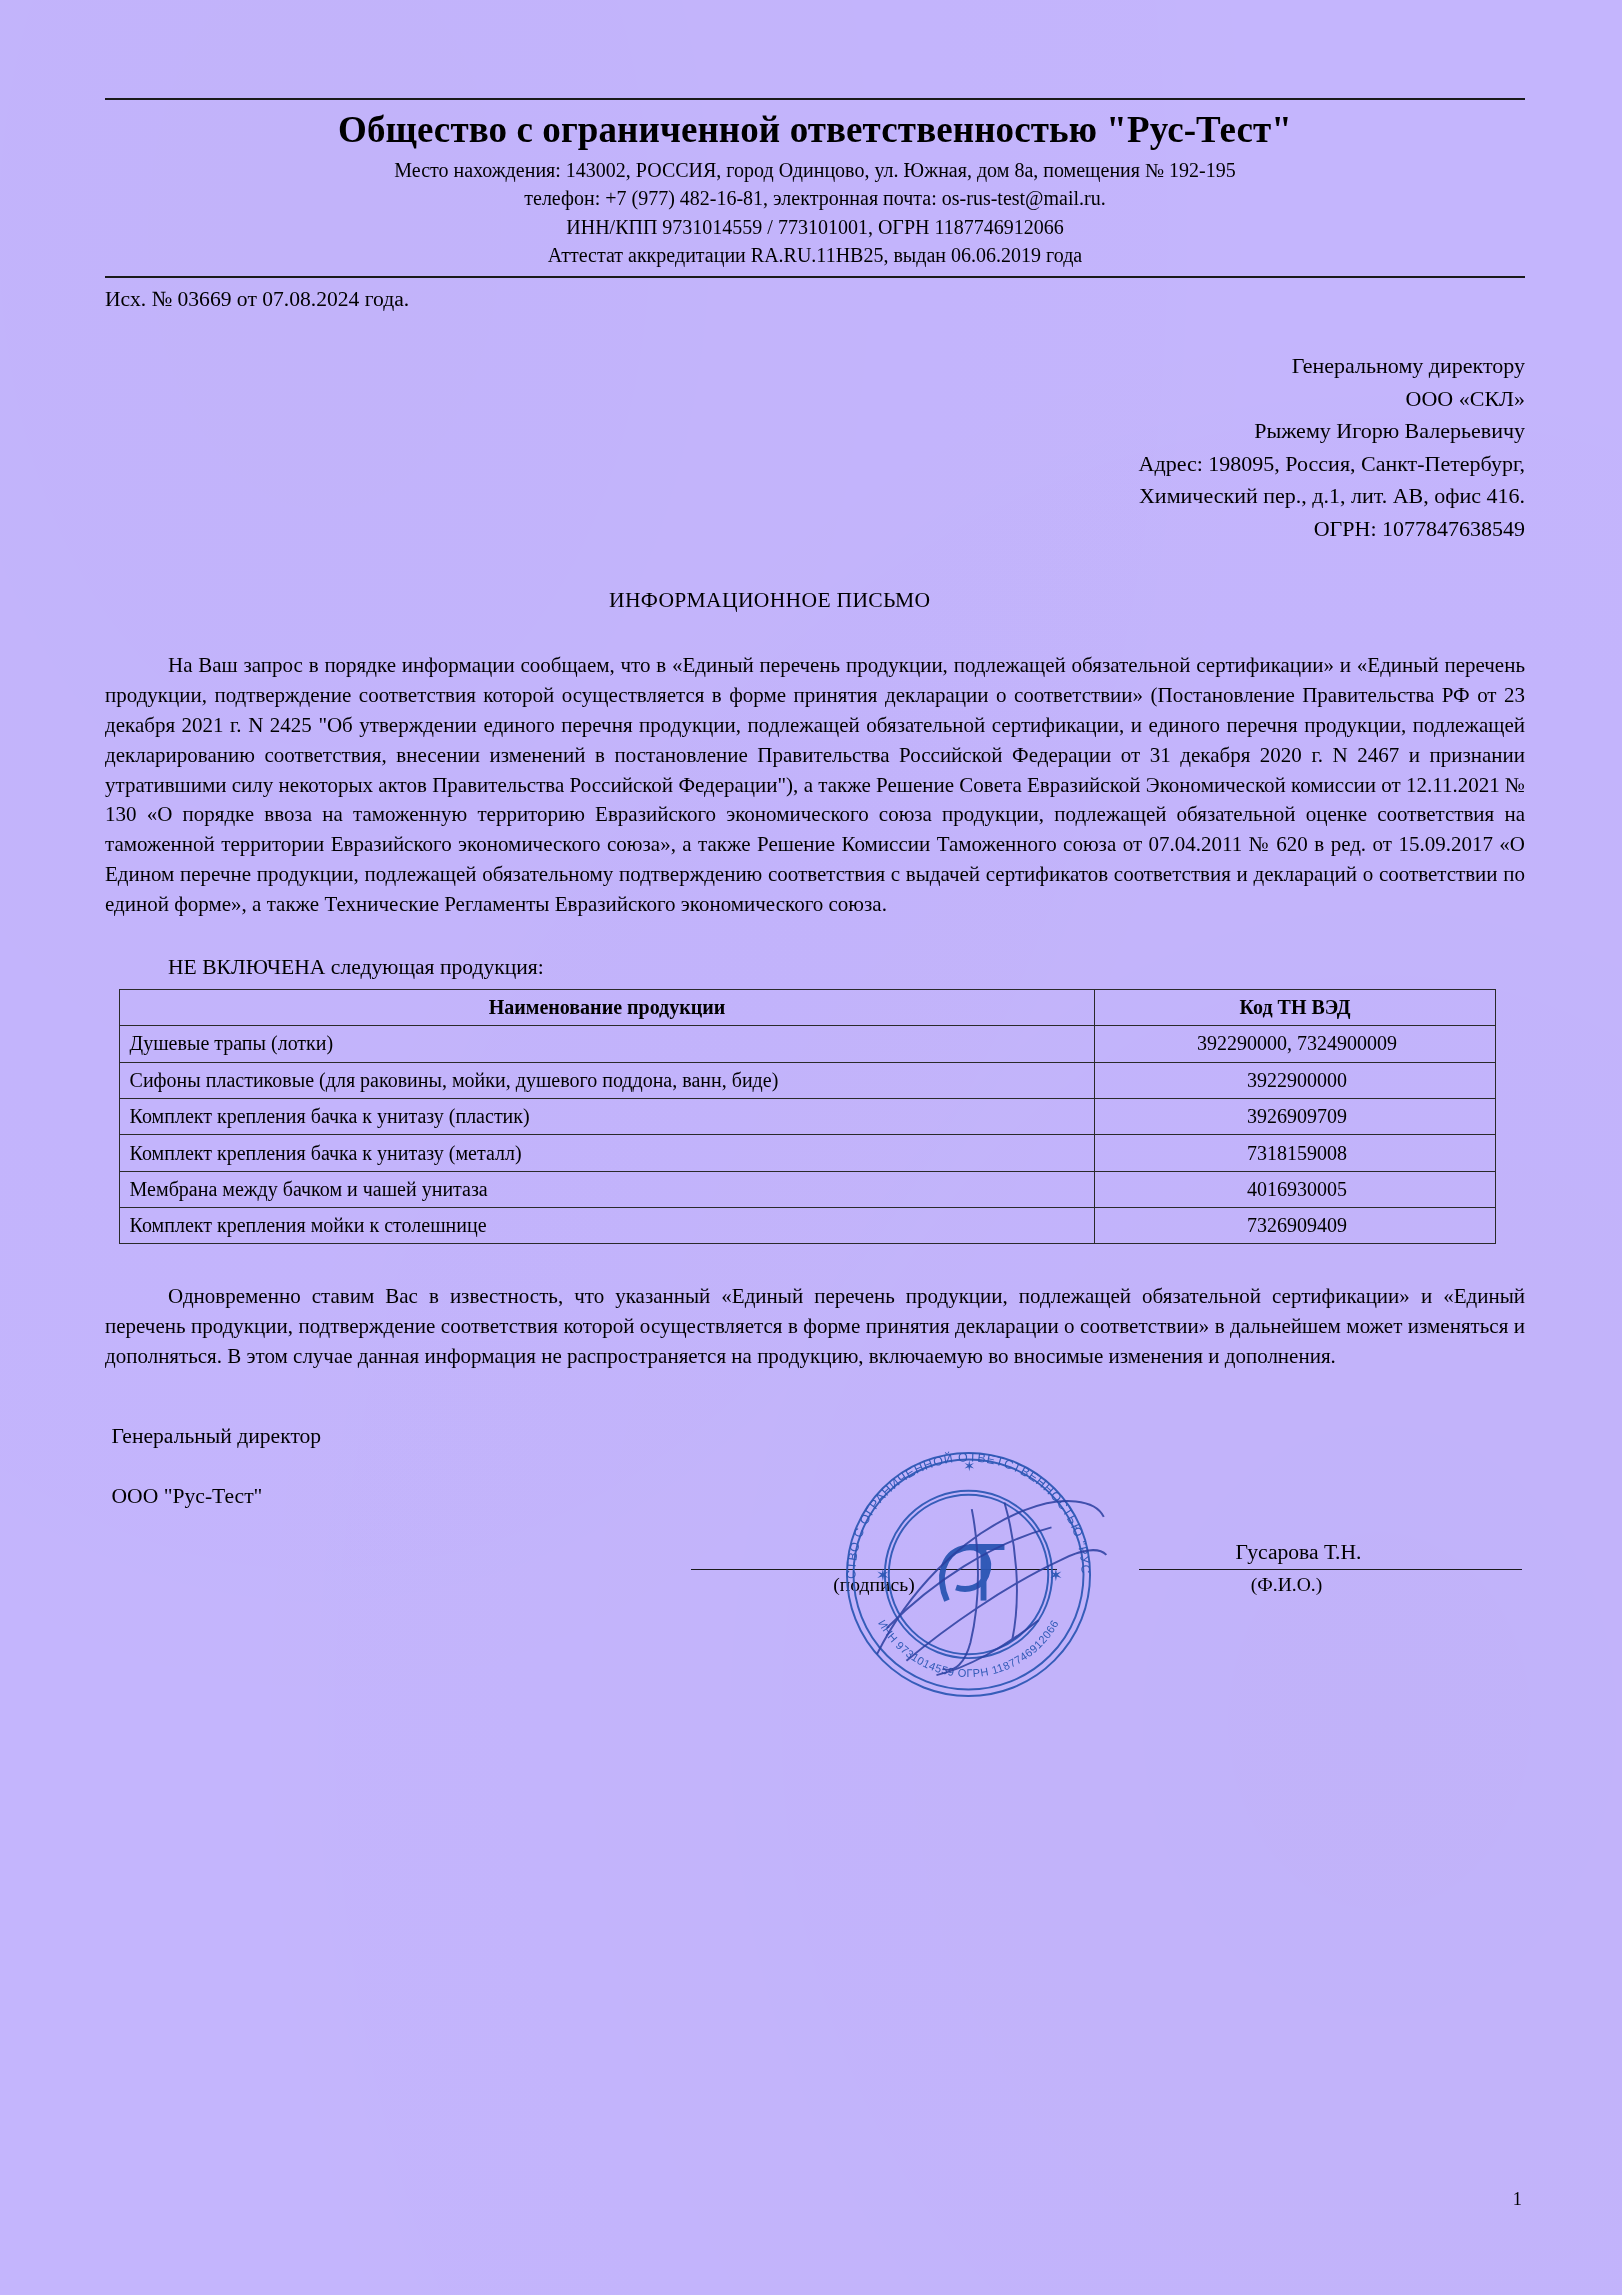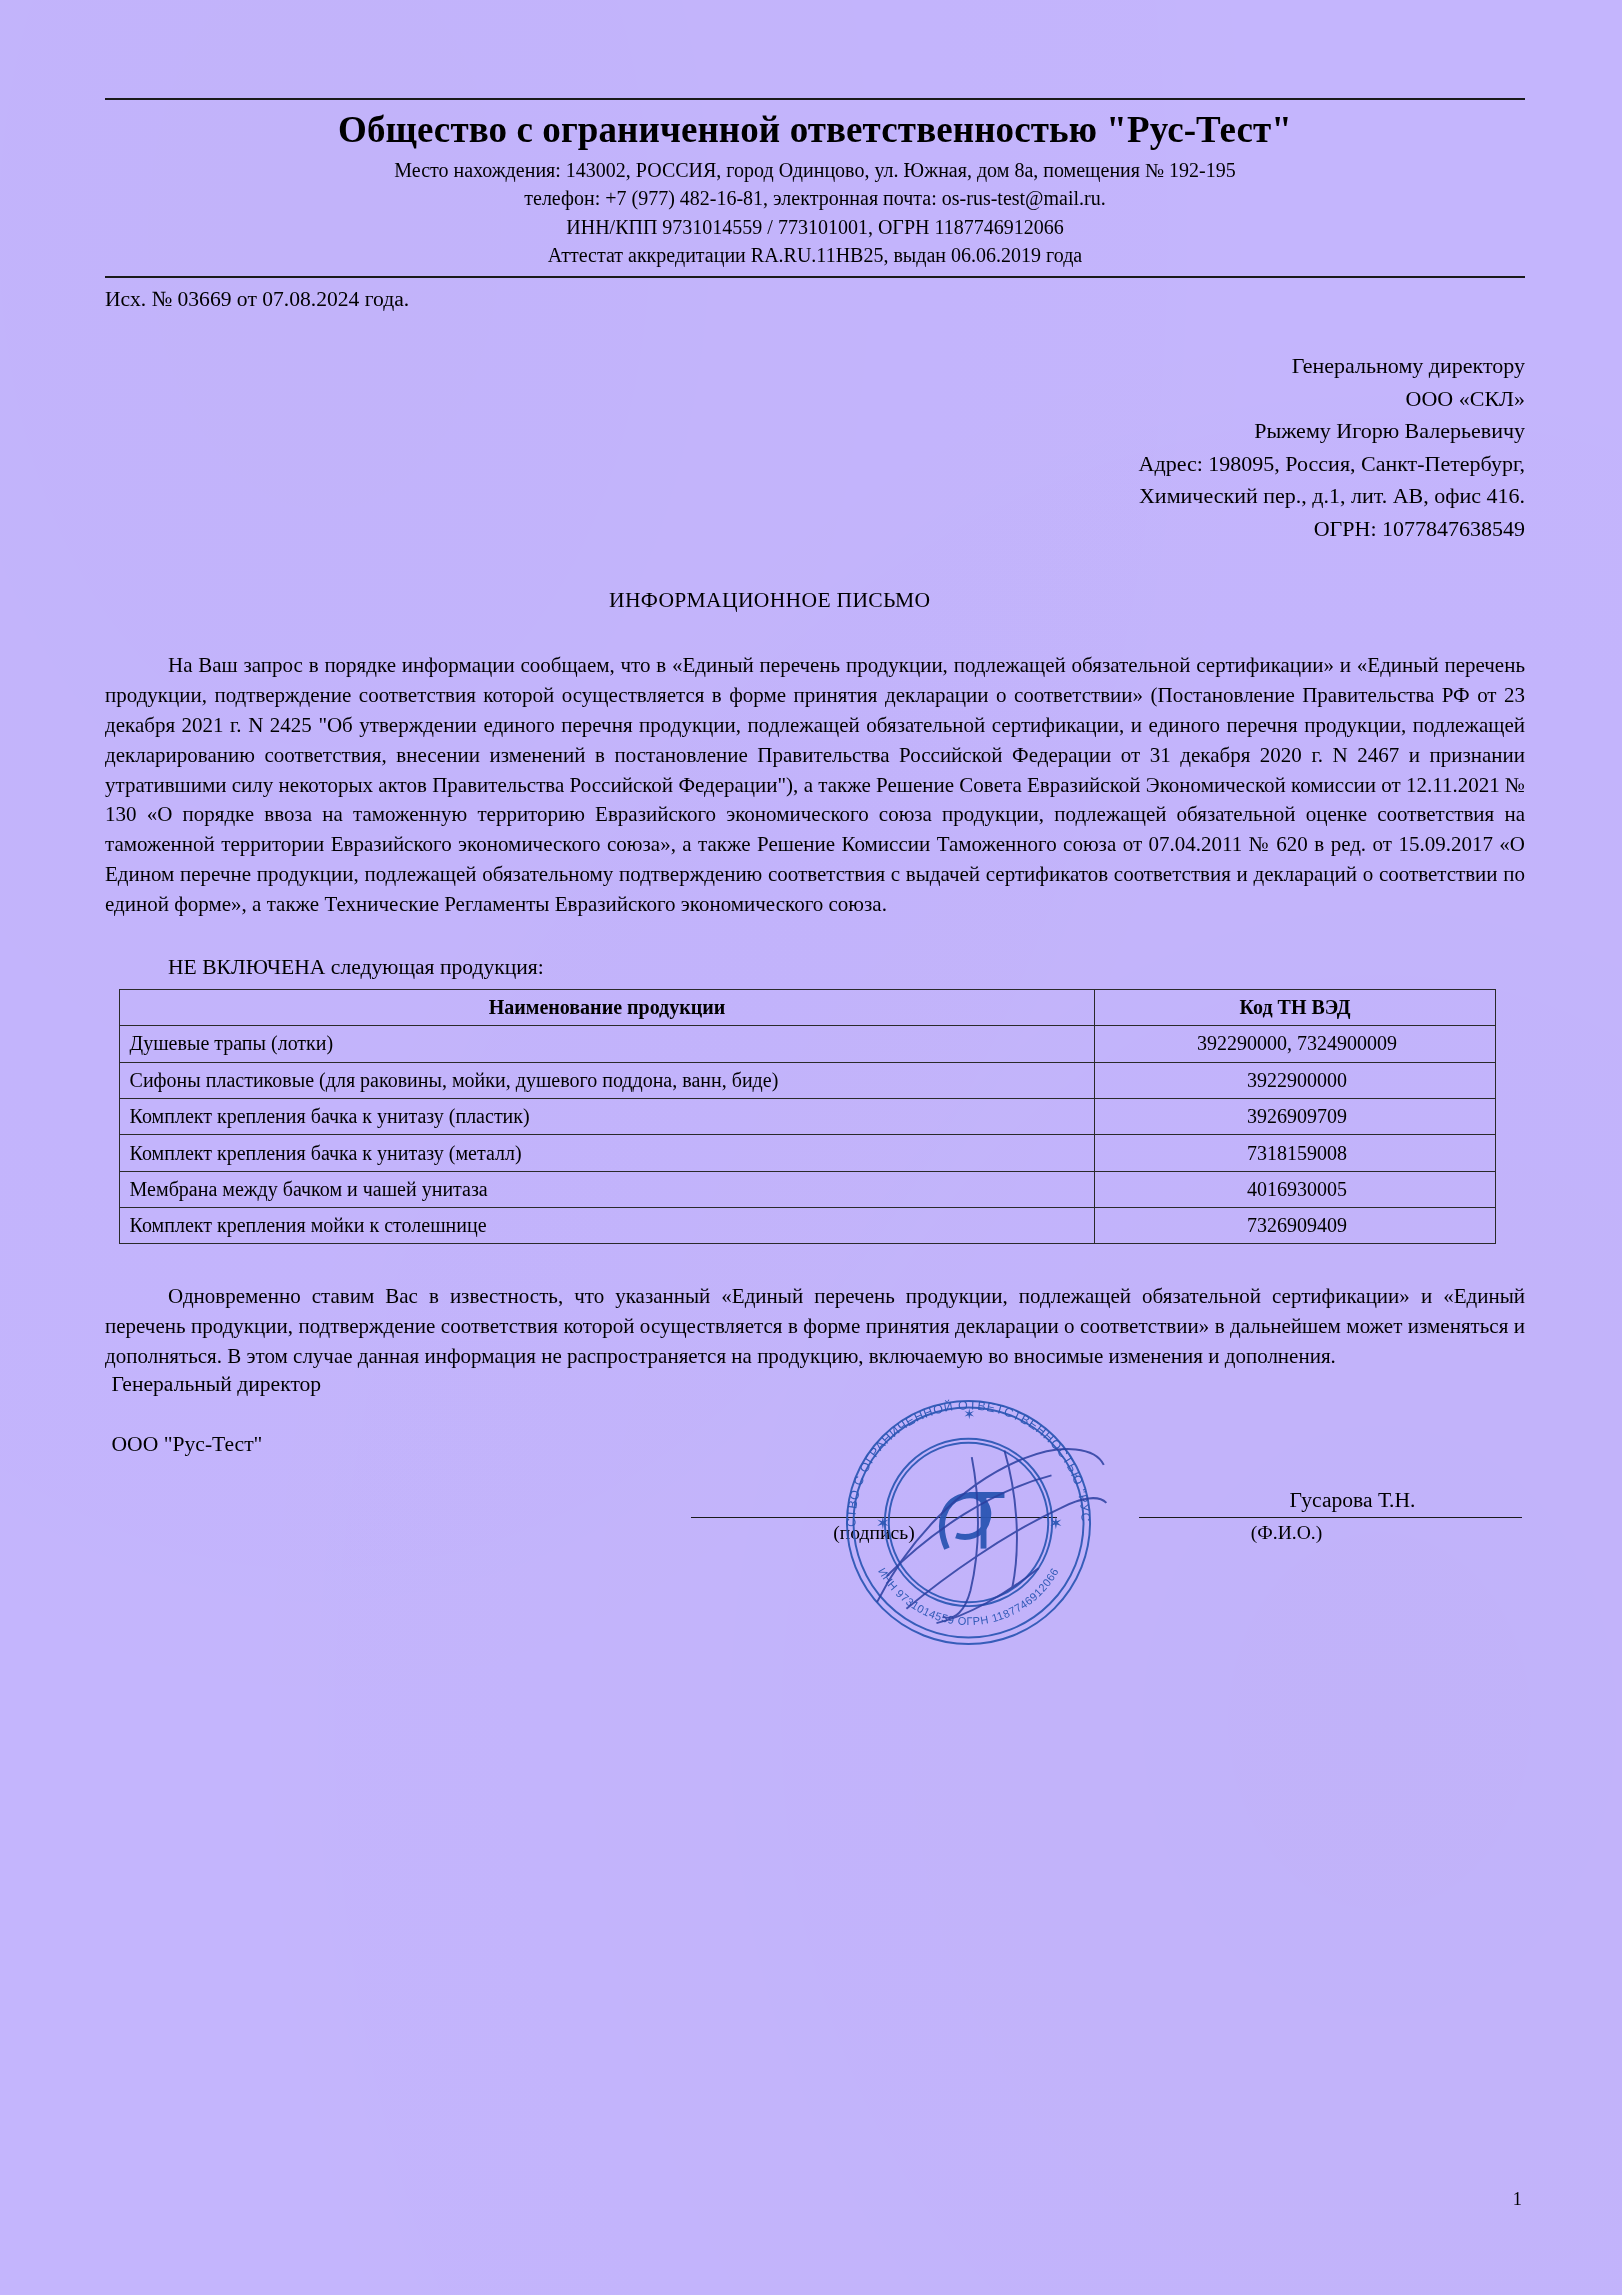--- a/index.html
+++ b/index.html
@@ -113,20 +113,21 @@
     font-weight: bold;
     text-align: center;
   }
   table.prod td.name { text-align: left; }
   table.prod td.code { text-align: center; padding-left: 13px; }
   col.c-name { width: 975px; }
   col.c-code { width: 402px; }
 
   
   .sign-wrap {
+    margin-top: 52px;
     position: relative;
     font-size: 21.6px;
   }
   .sign-line1 { margin-left: 6.5px; }
   .sign-line2 { margin-left: 6.5px; margin-top: 35px; }
 
   .sign-rules {
     position: relative;
     margin-top: 34px;
     height: 59px;
@@ -143,21 +144,21 @@
     position: absolute;
     top: 31px;
     font-size: 19.6px;
     text-align: center;
   }
   .cap-a { left: 586px; width: 366px; }
   .cap-b { left: 990px; width: 383px; }
   .fio-name {
     position: absolute;
     top: -2.6px;
-    left: 1056px;
+    left: 1002px;
     width: 383px;
     text-align: center;
     font-size: 21.6px;
   }
 
   
   .stamp {
     position: absolute;
     left: 703px;
     top: -111px;

